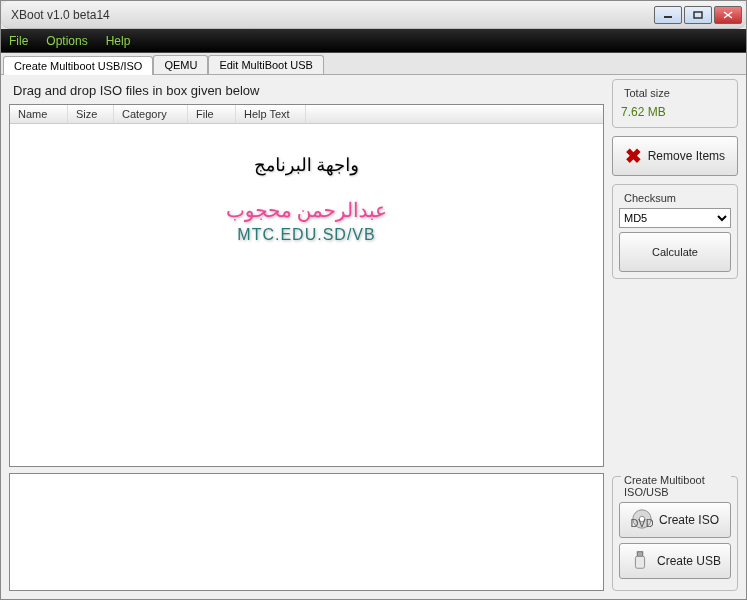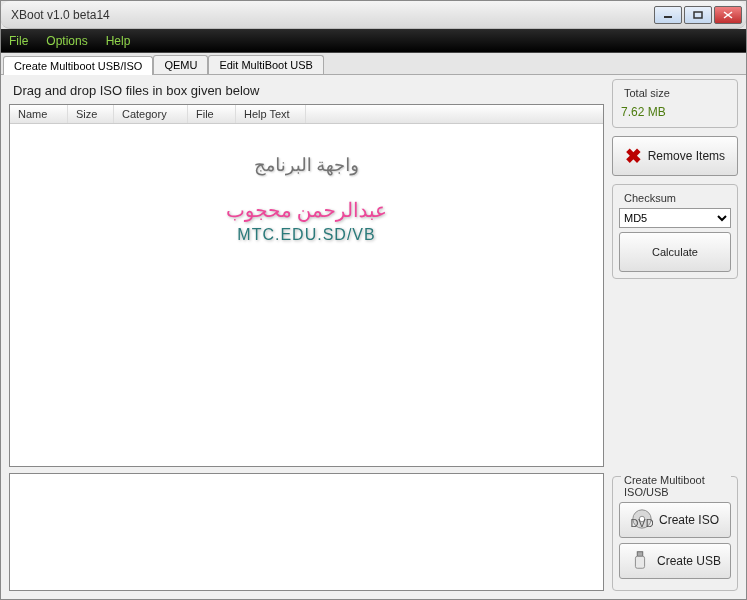--- a/index.html
+++ b/index.html
@@ -28,21 +28,21 @@
 .listbox { flex: 1; background: #fff; border: 1px solid #888; display: flex; flex-direction: column; max-height: 376px; }
 .colheaders { display: flex; background: linear-gradient(#fff, #e6e6e6); border-bottom: 1px solid #ccc; }
 .colh { padding: 3px 8px; border-right: 1px solid #ddd; font-size: 11px; color: #333; cursor: pointer; }
 .colh.name { width: 58px; }
 .colh.size { width: 46px; }
 .colh.cat { width: 74px; }
 .colh.file { width: 48px; }
 .colh.help { width: 70px; }
 .listbody { flex: 1; position: relative; background: #fff; }
 .overlay { position: absolute; top: 30px; left: 0; right: 0; text-align: center; }
-.overlay-red { color: #737373; font-size: 18px; font-family: 'Traditional Arabic', serif; direction: rtl; text-shadow: 1px 1px 2px rgba(0,0,0,0.2); margin-bottom: 22px; }
+.overlay-red { color: #000000; font-size: 18px; font-family: 'Traditional Arabic', serif; direction: rtl; text-shadow: 1px 1px 2px rgba(0,0,0,0.2); margin-bottom: 22px; }
 .overlay-teal1 { color: #ec4899; font-size: 20px; font-family: 'Traditional Arabic', serif; direction: rtl; text-shadow: 1px 1px 3px rgba(0,0,0,0.3); margin-bottom: 4px; }
 .overlay-teal2 { color: #2a7a7a; font-size: 16px; font-family: Arial, sans-serif; text-shadow: 1px 1px 3px rgba(0,0,0,0.3); letter-spacing: 1px; }
 
 .bottombox { height: 118px; margin-top: 6px; background: #fff; border: 1px solid #888; }
 
 .right { width: 126px; display: flex; flex-direction: column; gap: 8px; }
 .group { border: 1px solid #bbb; border-radius: 4px; padding: 6px 6px; background: #f0f0f0; }
 .group-title { font-size: 11px; color: #333; margin: -12px 0 4px 2px; background: #f0f0f0; display: inline-block; padding: 0 3px; }
 .total-val { font-size: 12px; padding: 2px 2px; color: #4d7c0f; }
 

